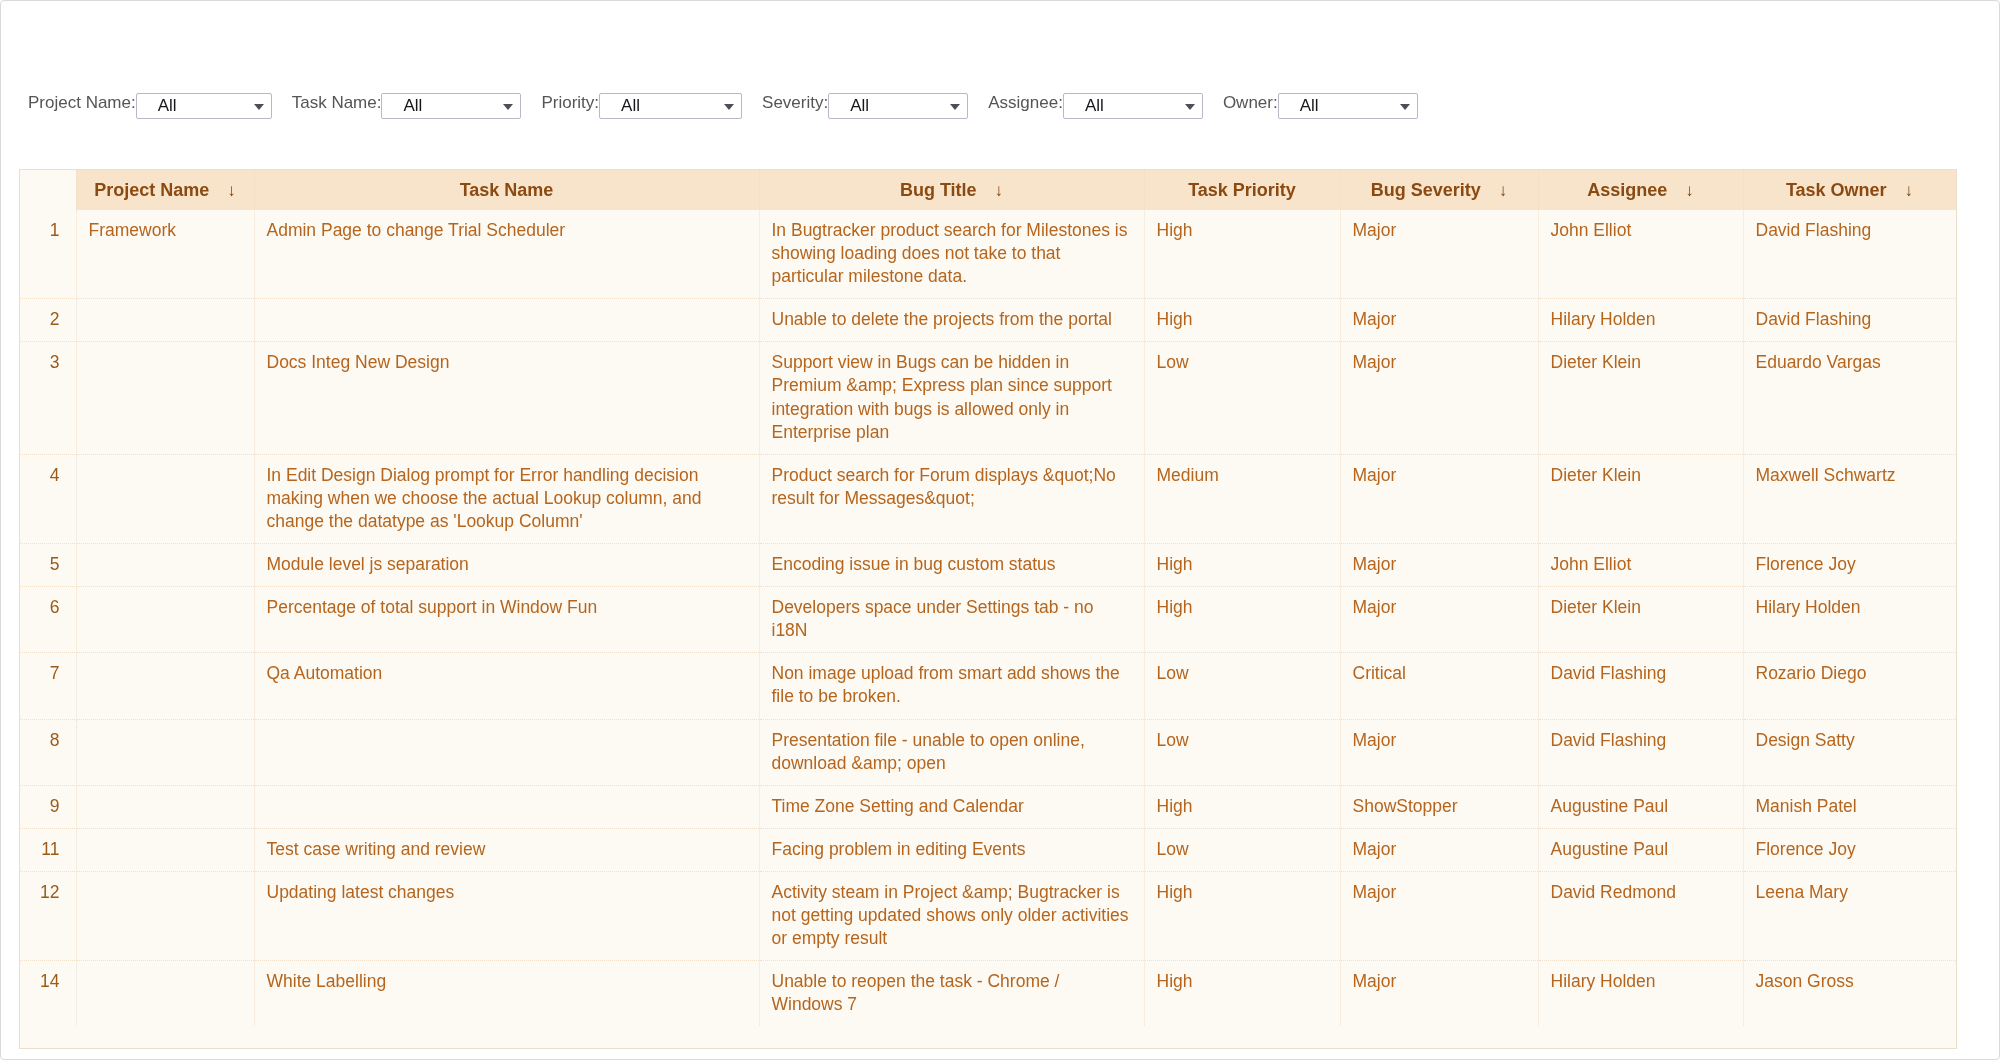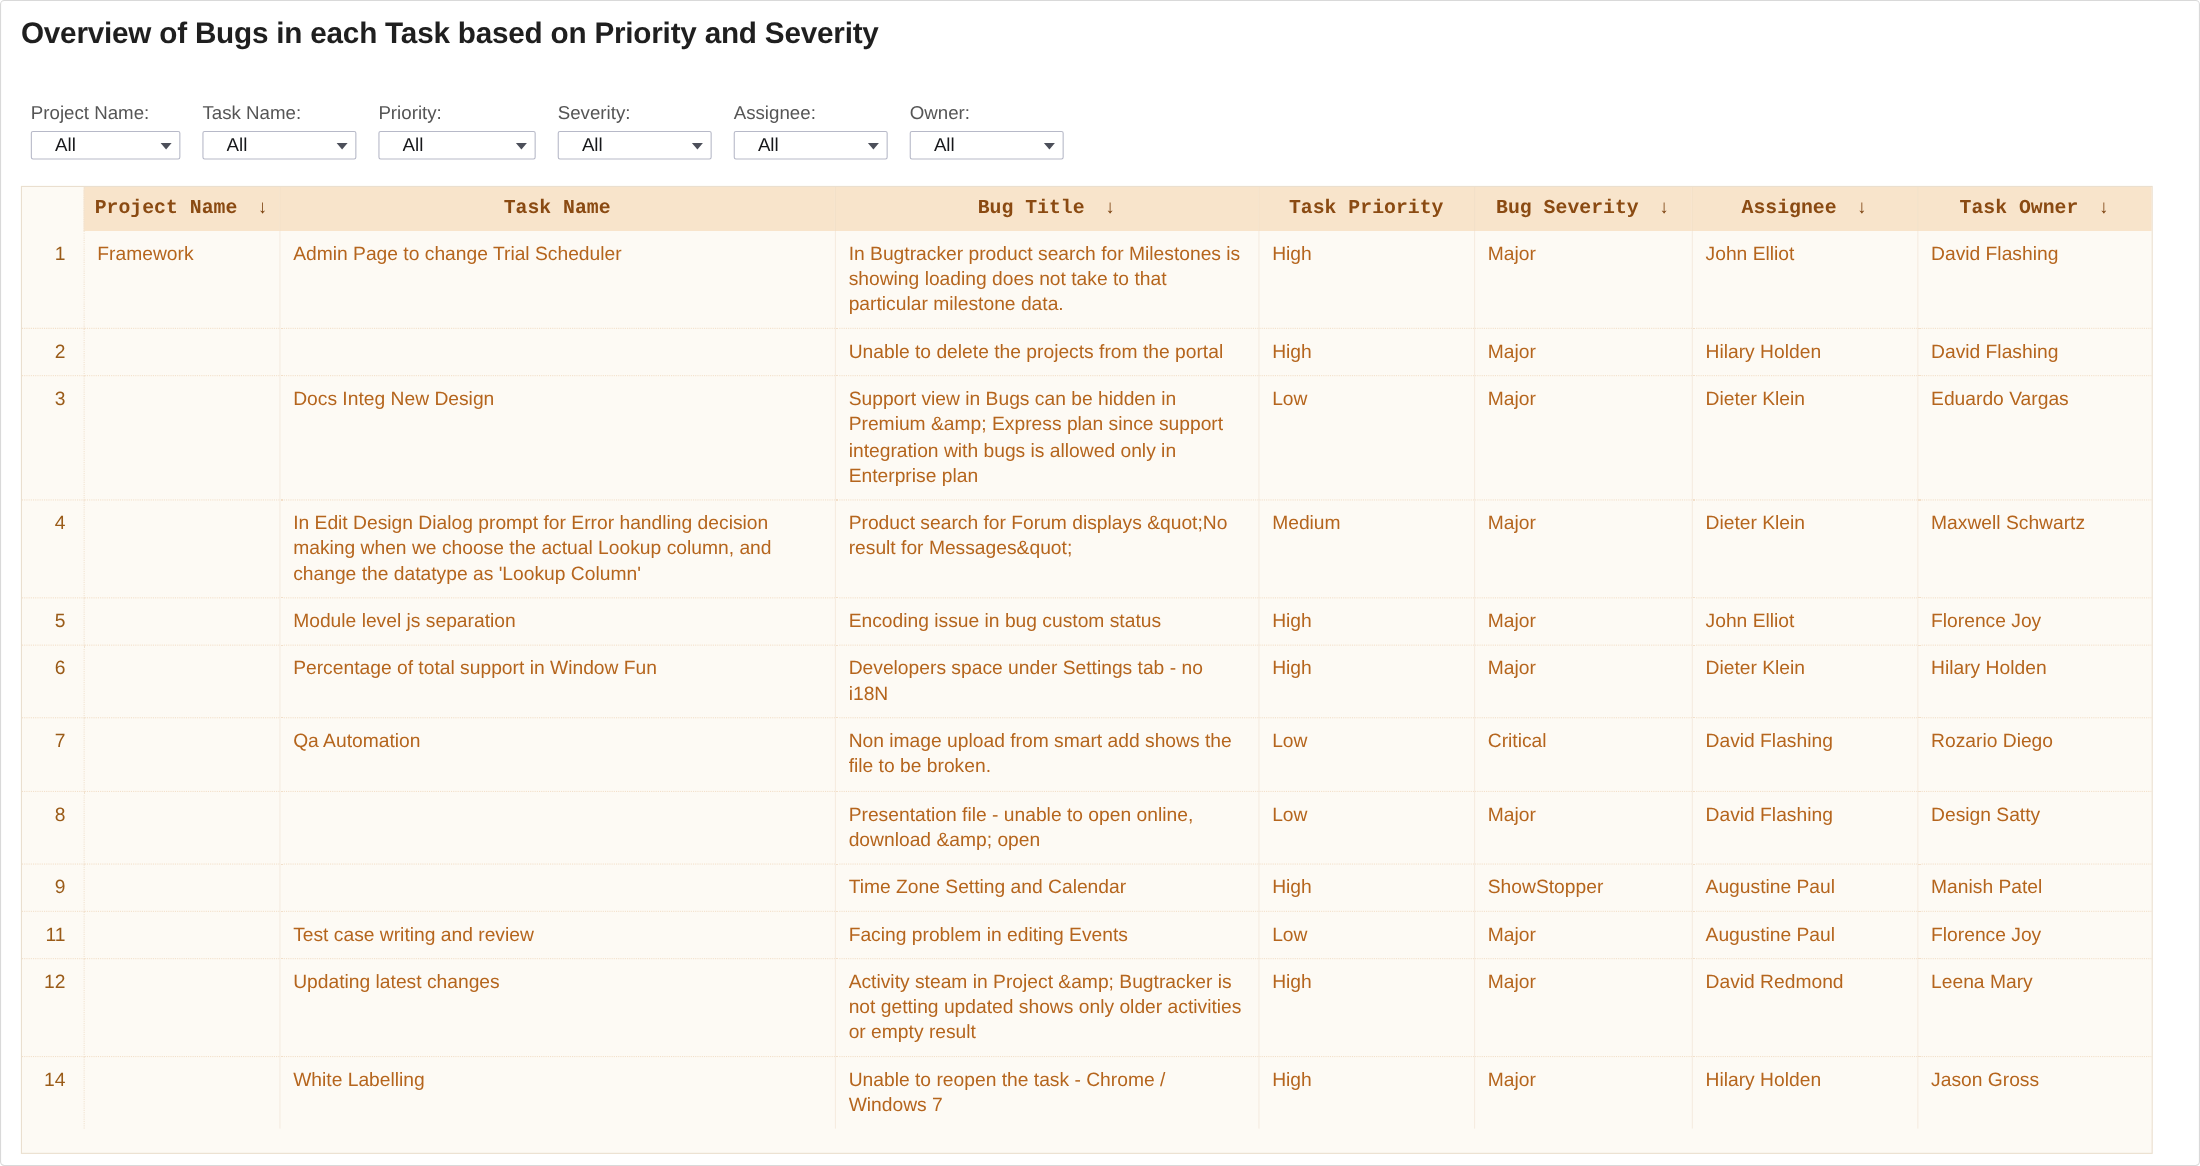--- a/index.html
+++ b/index.html
@@ -35,21 +35,21 @@
   .filter-bar {
     position: absolute;
     left: 27px;
     top: 92px;
     display: flex;
     align-items: flex-start;
     gap: 0px;
   }
   .filter {
     display: flex;
-    flex-direction: column;
+    flex-direction: row;
     align-items: flex-start;
     margin-right: 20px;
   }
   .filter-label {
     font-size: 17px;
     color: #555555;
     line-height: 20px;
     margin-bottom: 6px;
     white-space: nowrap;
   }
@@ -131,21 +131,20 @@
   }
   thead th.idx-head {
     background: #fdfaf4;
     border-right: 1px dotted #f0e2d0;
   }
   .th-inner {
     display: flex;
     align-items: center;
     justify-content: center;
     gap: 18px;
-    font-family: Liberation Mono, monospace;
   }
   .sort-arrow {
     font-size: 17px;
     line-height: 1;
     color: #7a3f0c;
     font-weight: bold;
   }
   .th-nosort .th-inner { gap: 0; }
 
   tbody td {
@@ -166,21 +165,20 @@
     border-right: 1px dotted #f0e2d0;
     font-size: 17.5px;
   }
   tbody tr:last-child td { border-bottom: none; }
 </style>
 </head>
 <body>
 
 <div id="page">
 
-  <div class="report-title">Overview of Bugs in each Task based on Priority and Severity</div>
 
   <div class="filter-bar">
       <div class="filter">
         <div class="filter-label">Project Name:</div>
         <div class="select-box w-proj">
           <span class="select-value">All</span>
           <span class="select-arrow"></span>
         </div>
       </div>
       <div class="filter">

